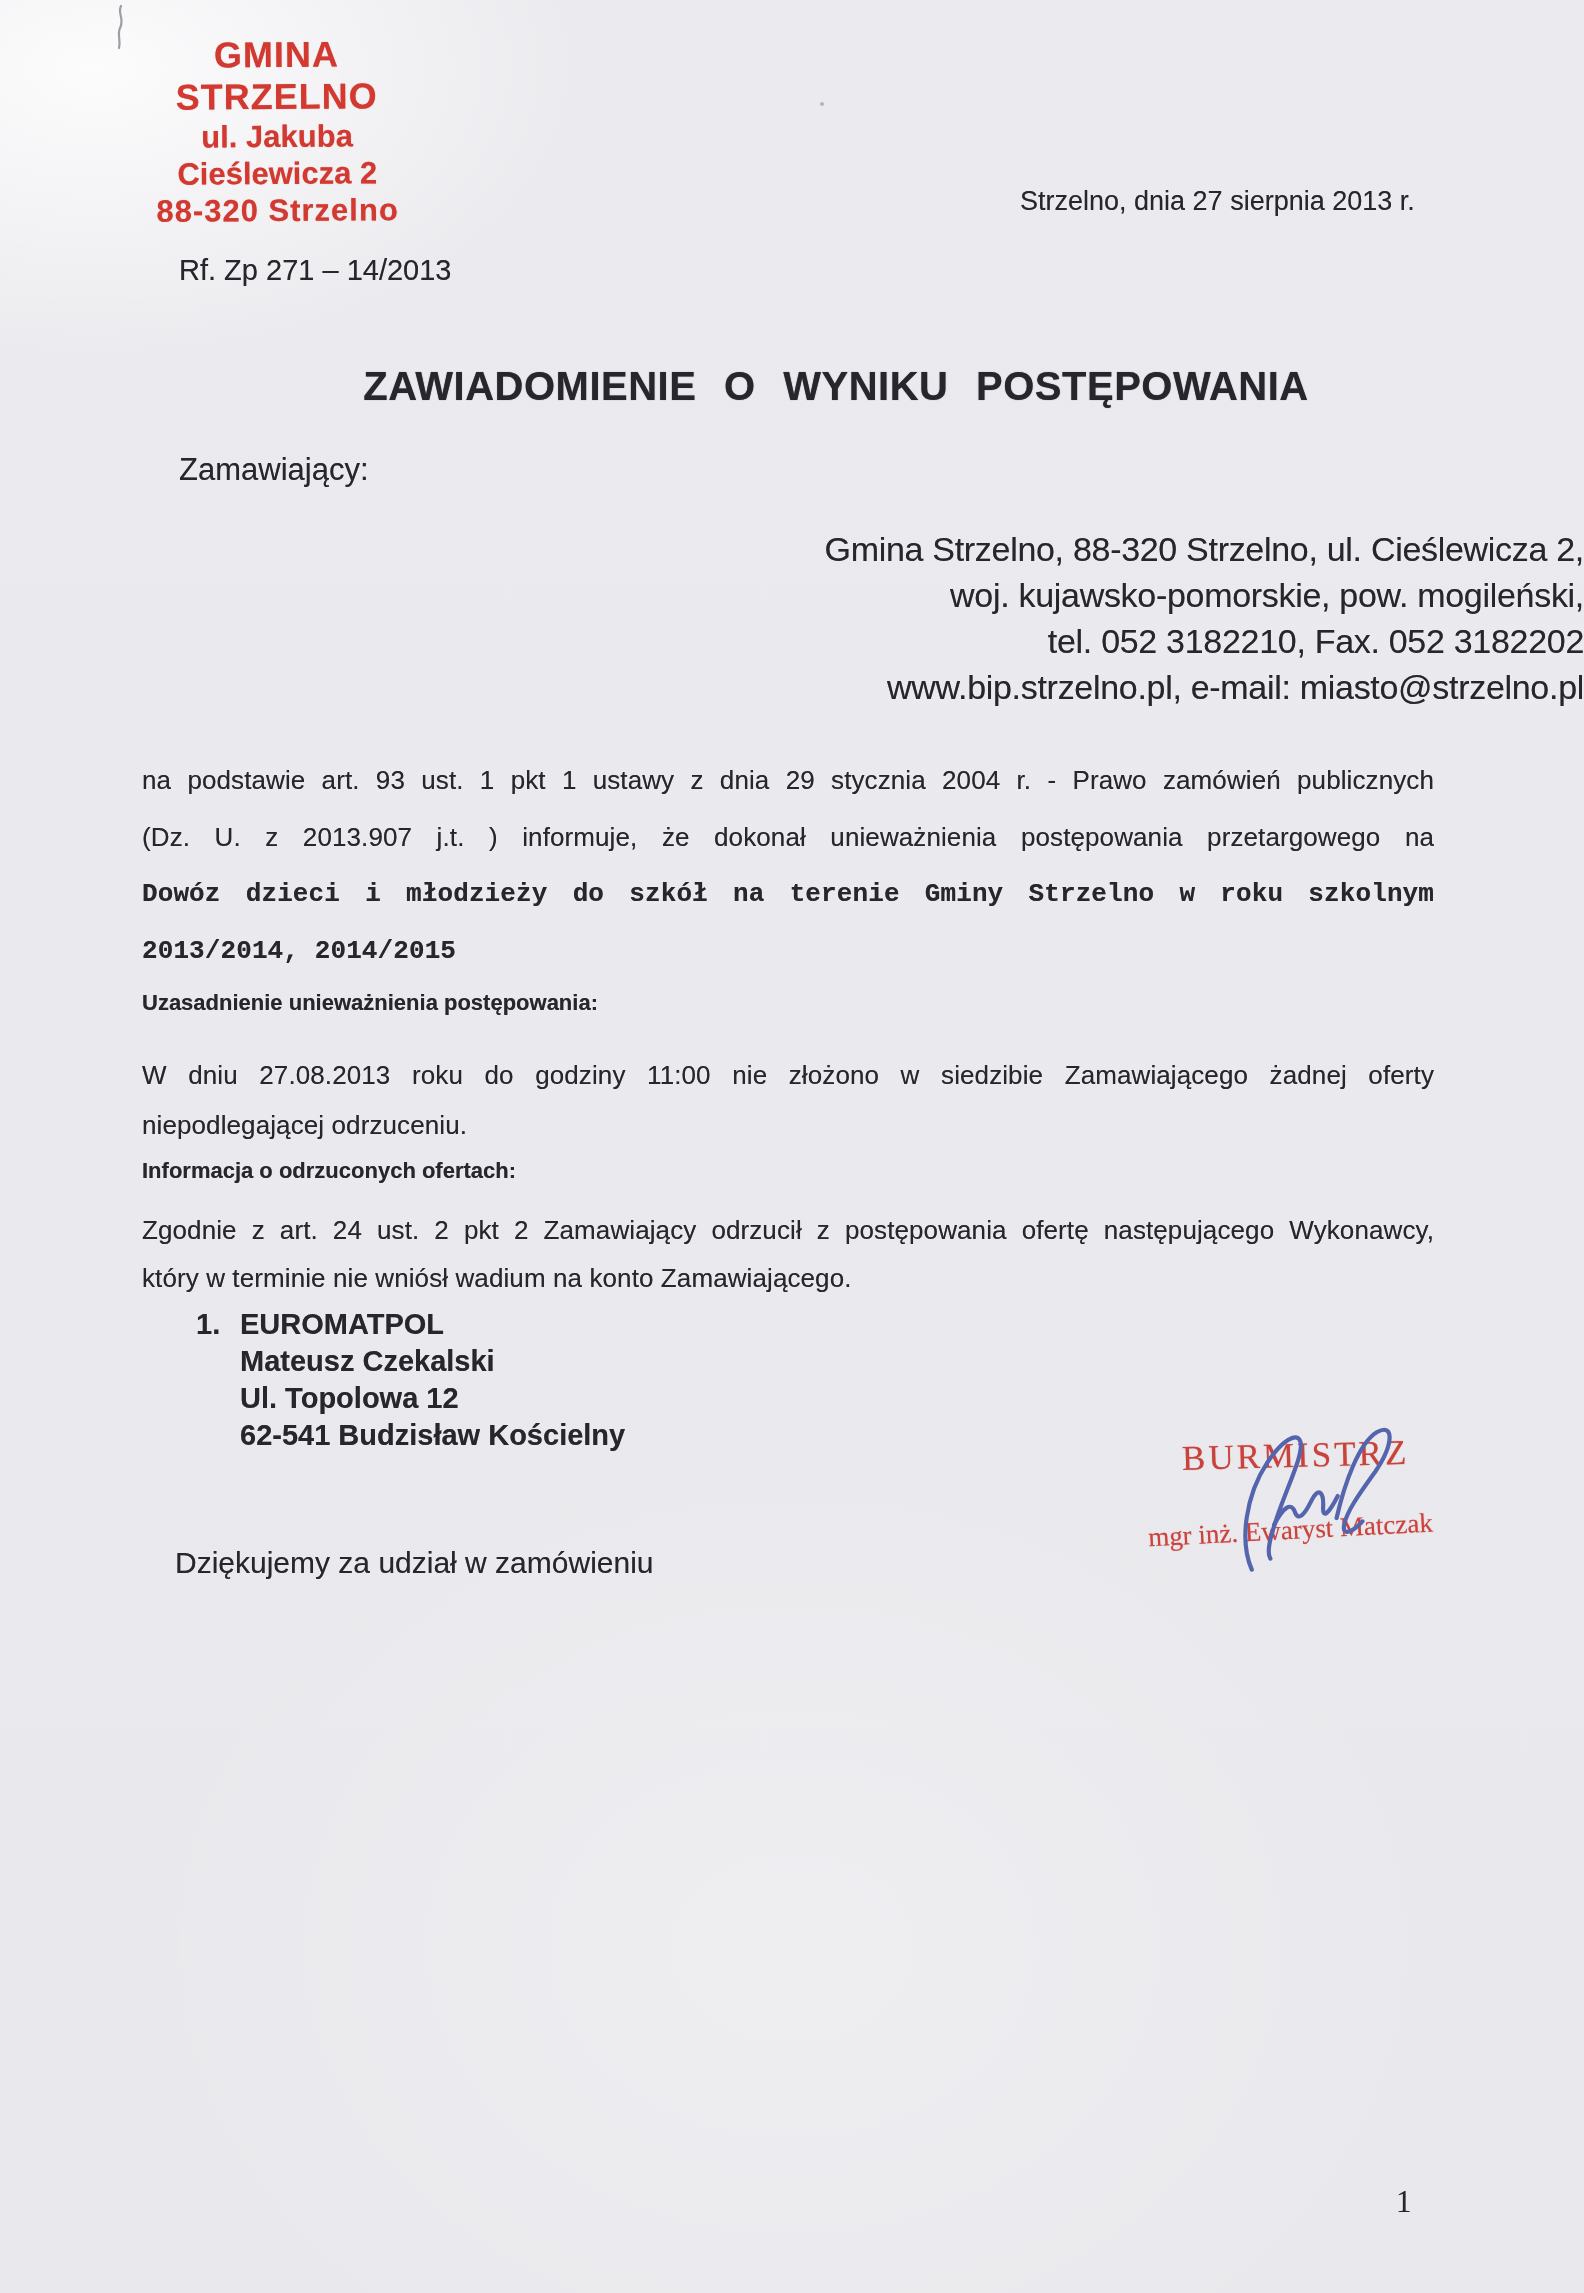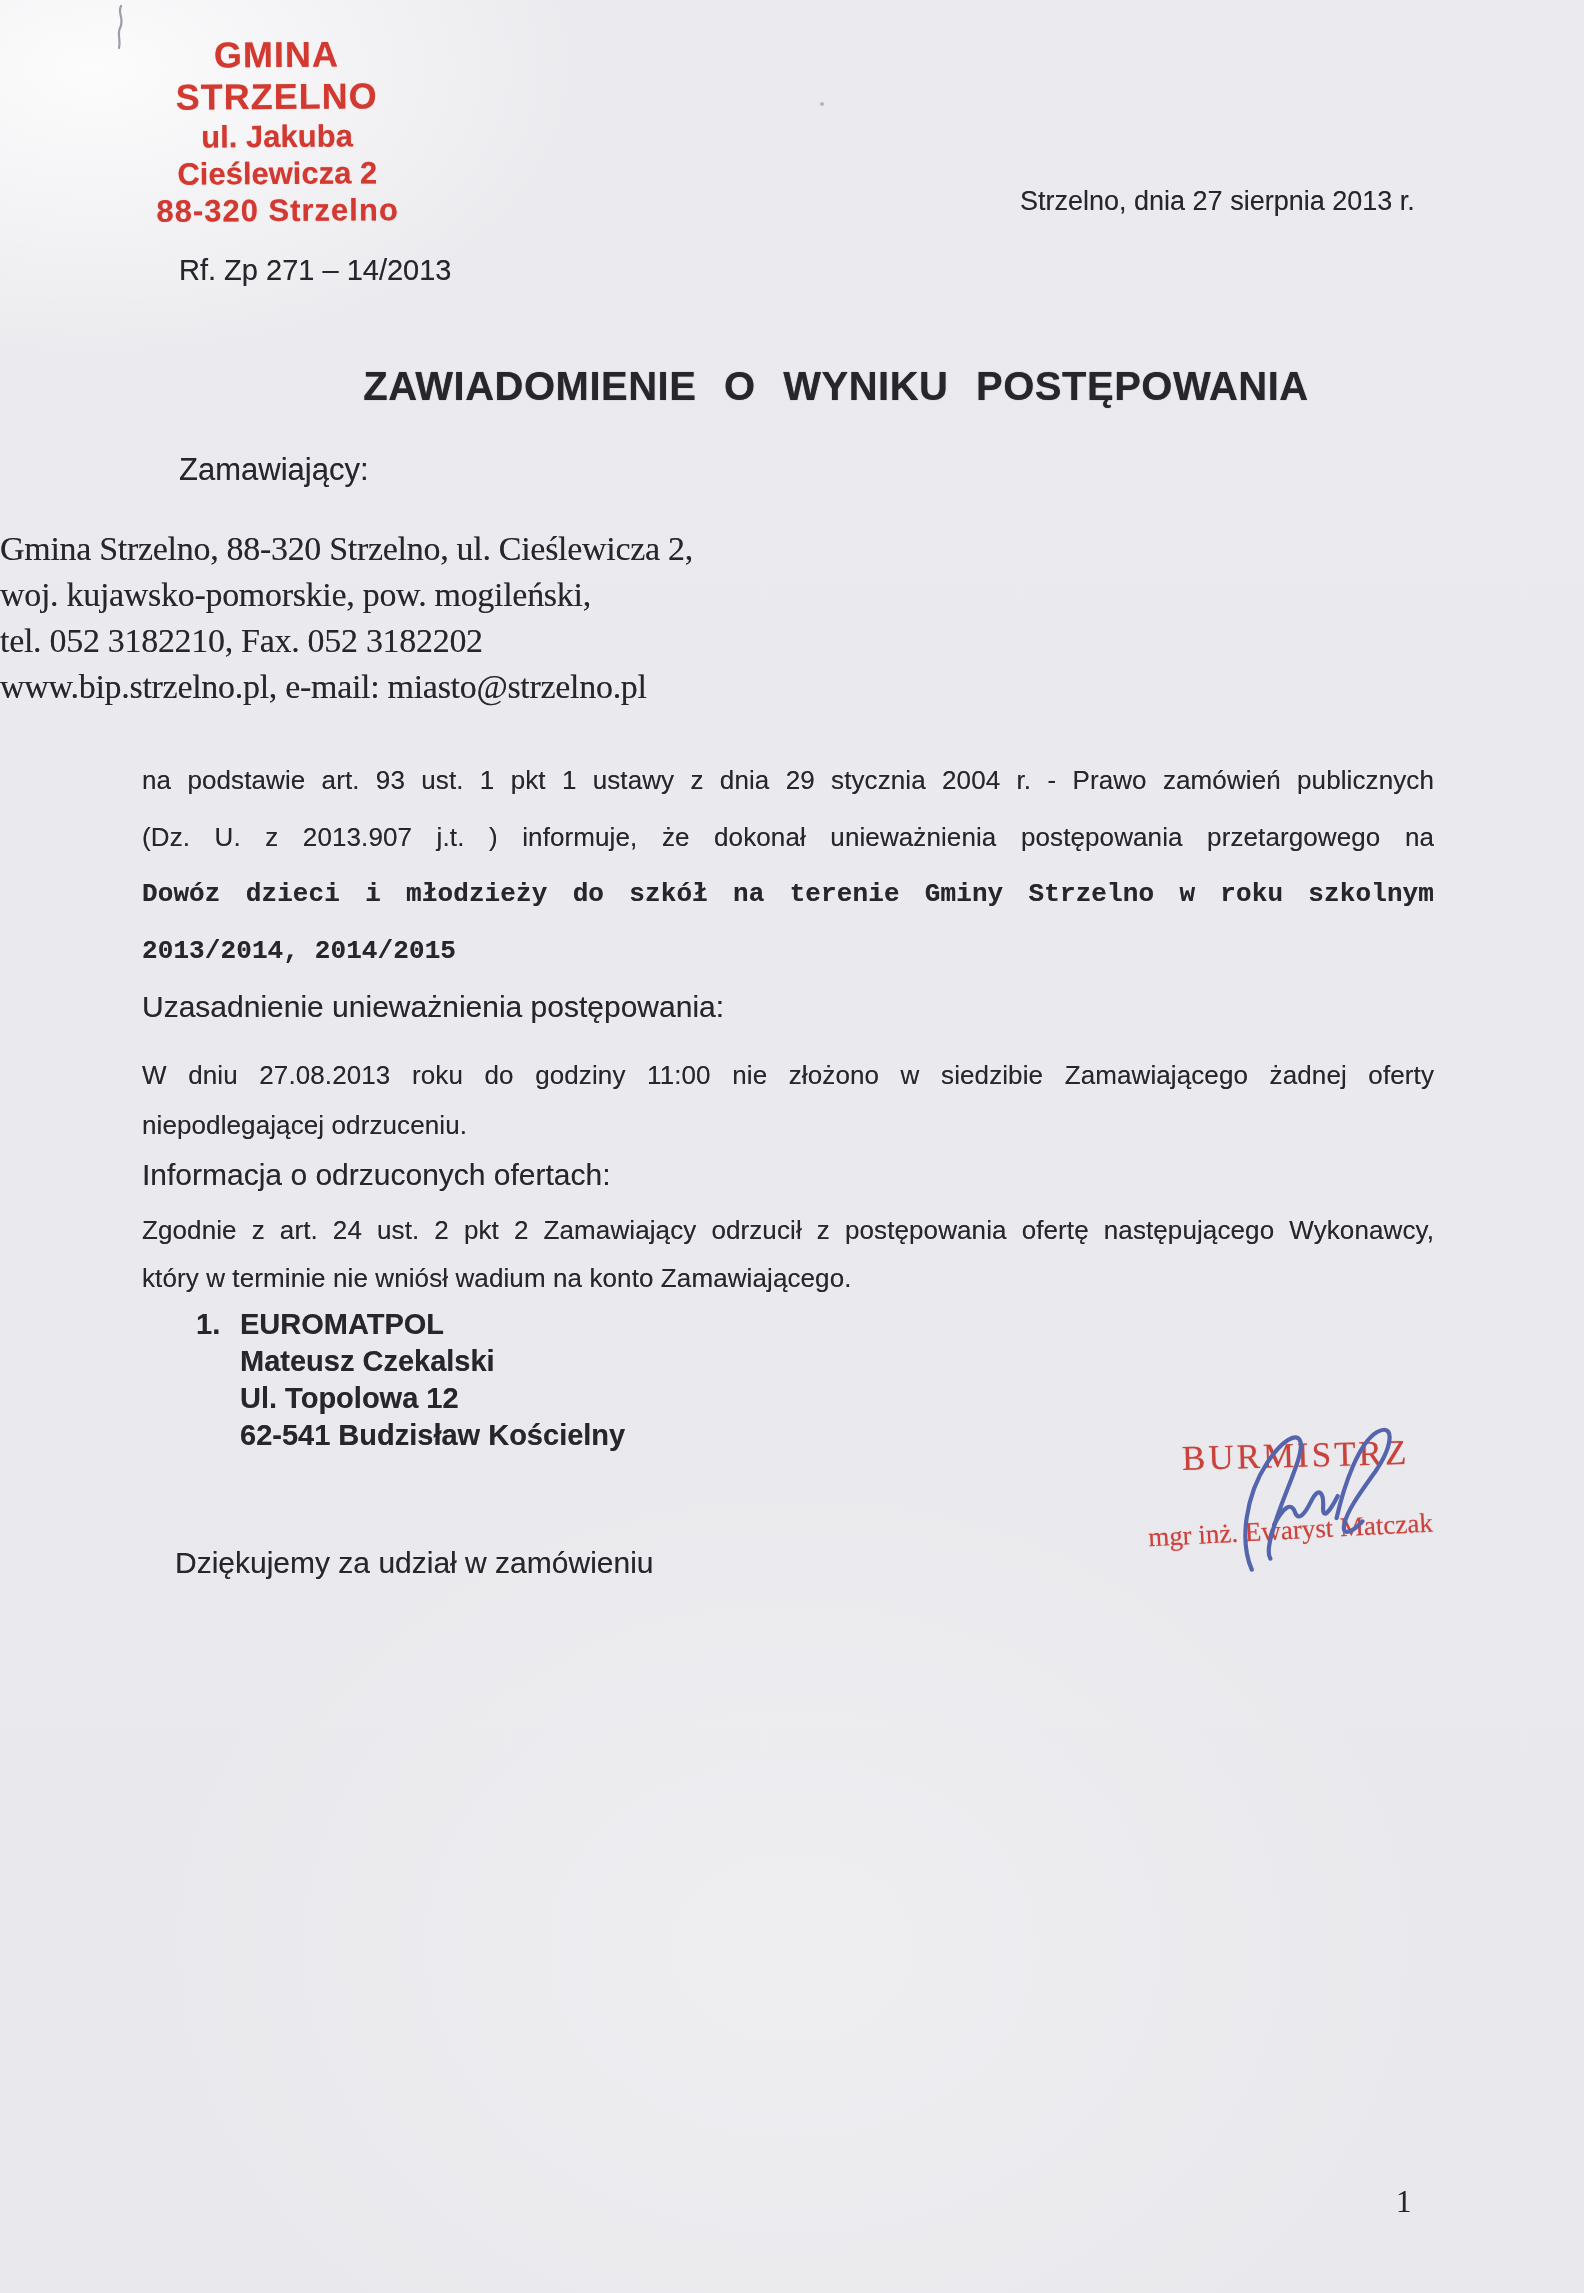--- a/index.html
+++ b/index.html
@@ -41,32 +41,31 @@
     font-size:40px; font-weight:bold;
     word-spacing:16px; letter-spacing:.5px;
     text-shadow:0 0 1px rgba(20,20,40,.6);
     padding-left:44px;
   }
 
   .buyer-label{ left:179px; top:452px; font-size:31px; }
 
   .address{
     left:0; top:526px; width:1584px;
-    text-align:left;
+    text-align:right;
     font-size:34px; line-height:46px;
     letter-spacing:-.3px;
-    font-family:Liberation Serif, serif;
   }
 
   .bodyblock{ left:142px; width:1292px; font-size:26px; letter-spacing:.1px; }
   .just{ text-align:justify; text-align-last:justify; }
   .intro{ top:752px; line-height:57px; }
   .intro .b{ font-weight:bold;font-family:Liberation Mono, monospace; }
 
-  .h-section{ font-weight:normal; font-size:30px; }
+  .h-section{ font-weight:bold; font-size:22px; }
   .sec1-h{ left:142px; top:990px; }
   .sec1-t{ top:1050px; line-height:50px; }
   .sec2-h{ left:142px; top:1158px; }
   .sec2-t{ top:1206px; line-height:48px; }
 
   .bidder{ left:196px; top:1306px; font-weight:bold; font-size:29px; line-height:37px; }
   .bidder .num{ position:absolute; left:0; top:0; }
   .bidder .lines{ margin-left:44px; }
 
   .burmistrz{

